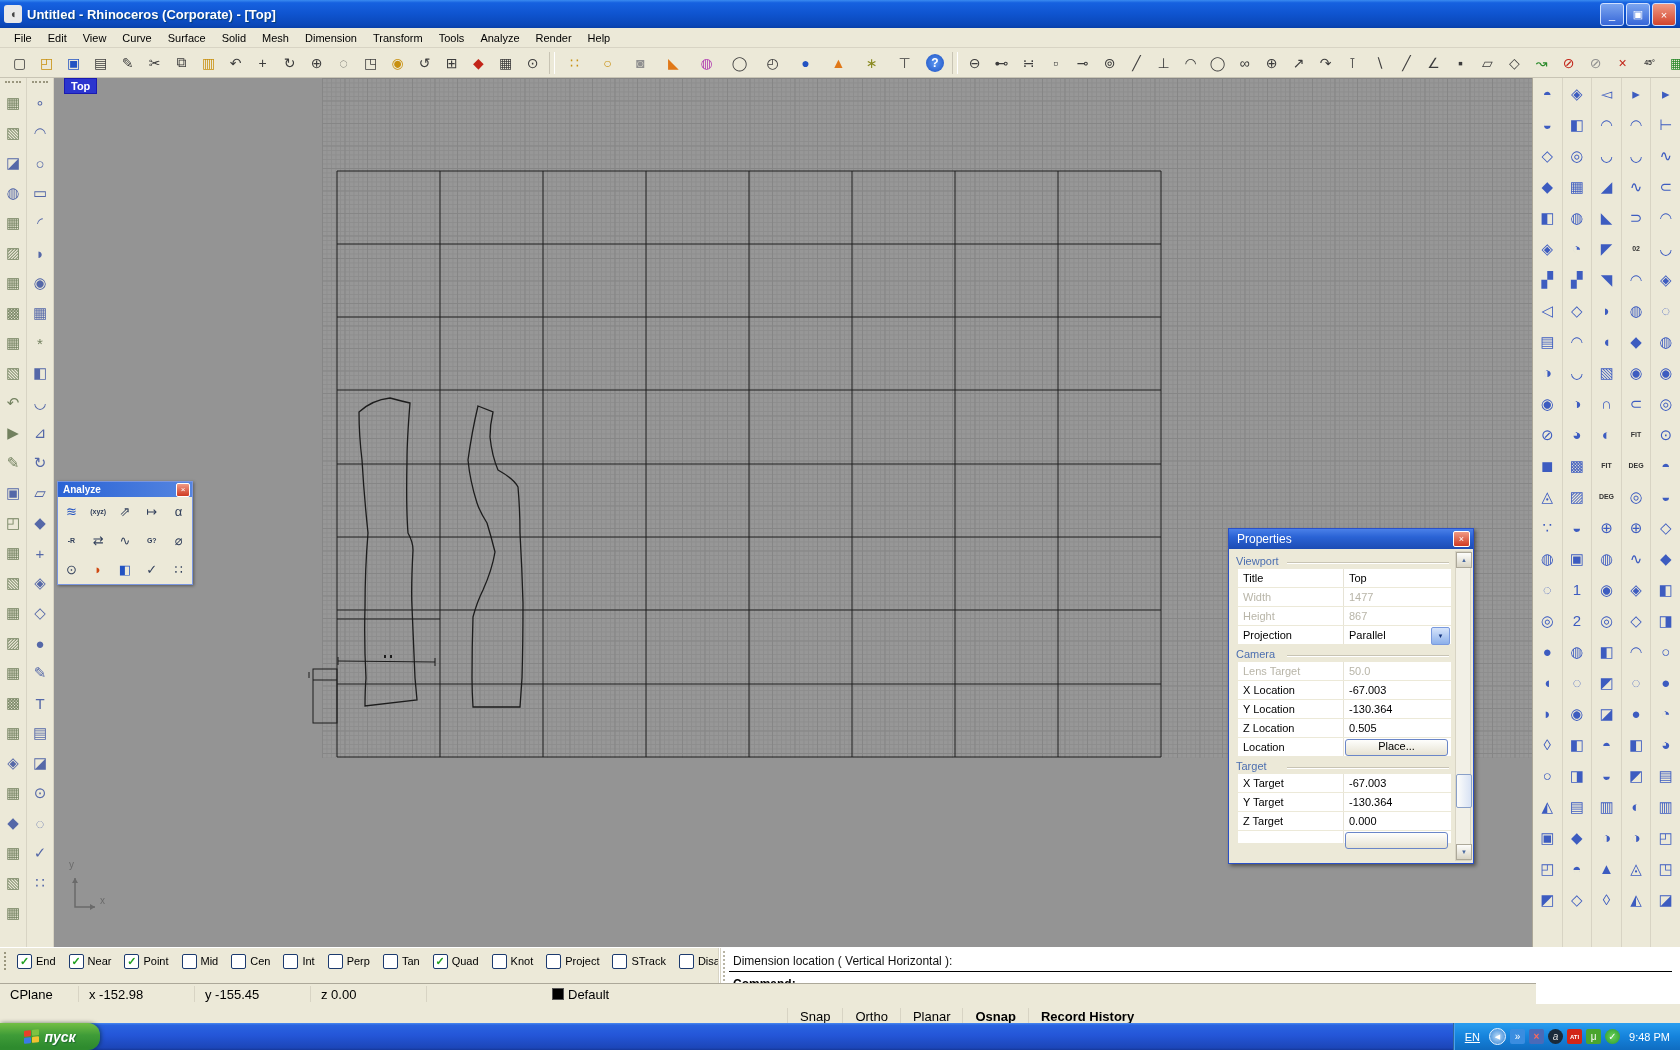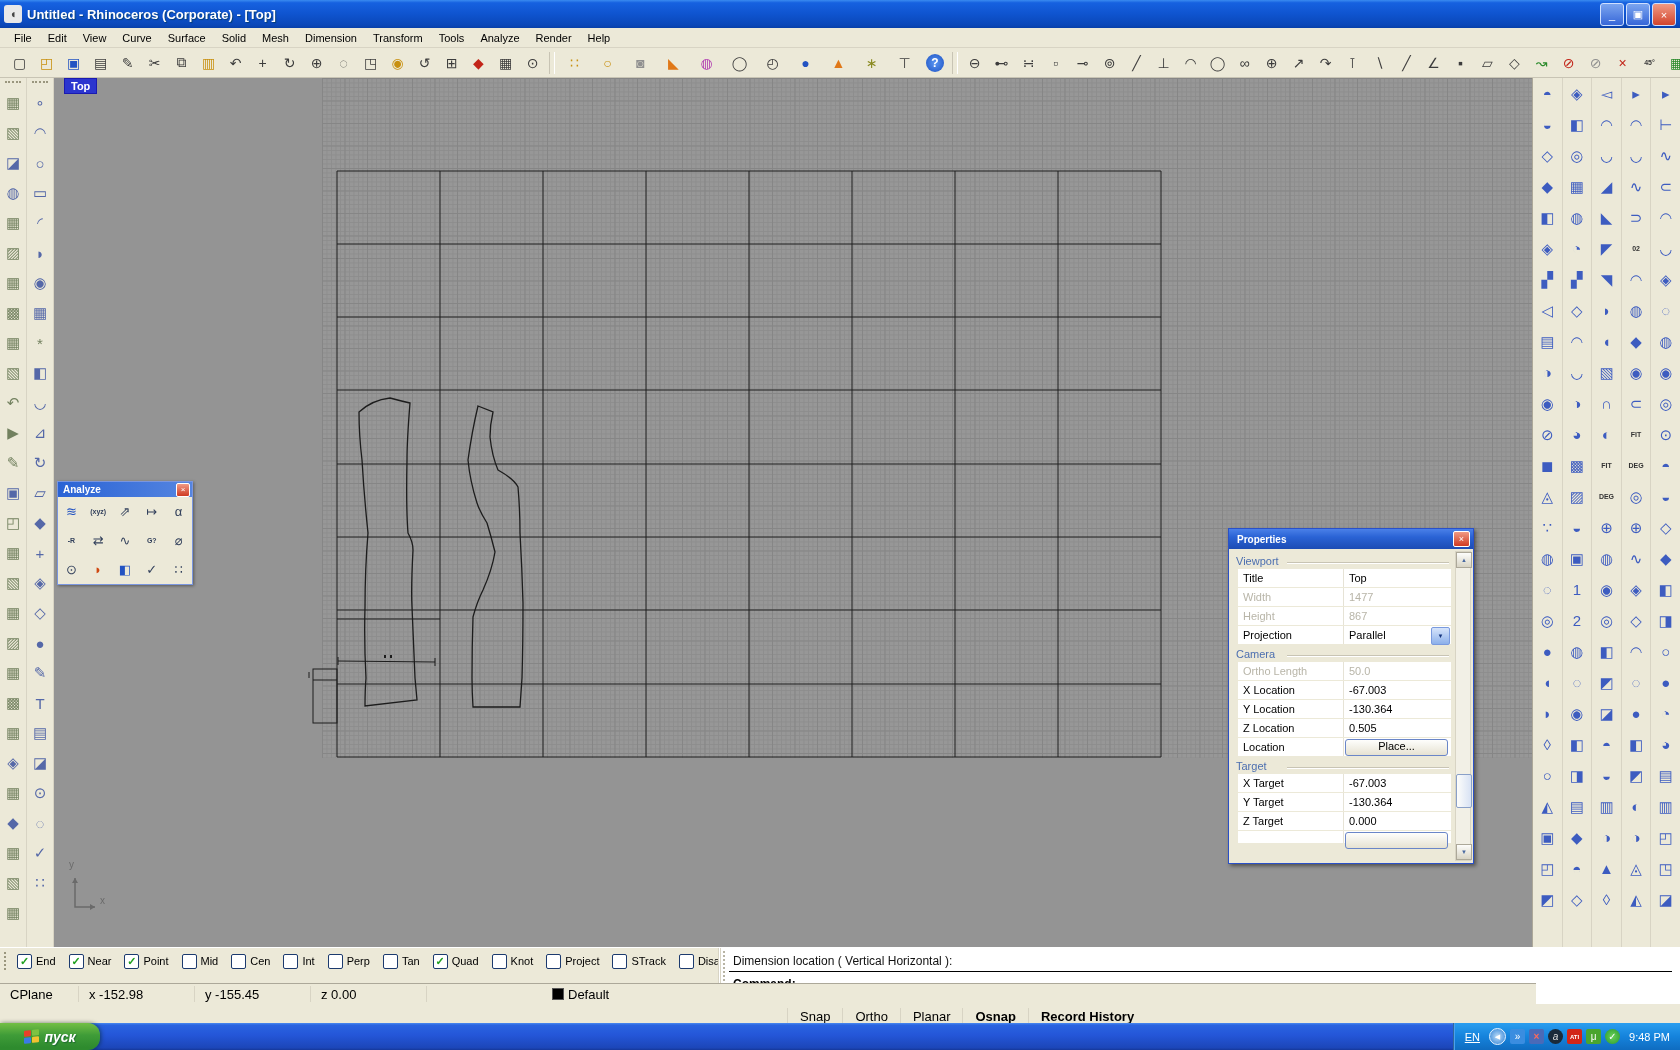--- a/index.html
+++ b/index.html
@@ -69,21 +69,21 @@
   .arow{display:flex;}
   .abtn{width:26px;height:27px;display:flex;align-items:center;justify-content:center;font-size:13px;
     color:#33415c;border:1px solid #ece9d8;}
   .abtn.sm{font-size:7px;font-weight:bold;}
   .abtn.rainbow{color:#d04810;} .abtn.blue{color:#2353c2;}
   
   #properties{position:absolute;left:1228px;top:528px;width:244px;height:334px;background:#ece9d8;
     border:1px solid #2a50c8;box-shadow:2px 2px 4px #0007;overflow:hidden;}
   #prop-title{height:20px;background:linear-gradient(180deg,#4a80e8,#2a63d5 40%,#1c4cb4);display:flex;
     align-items:center;padding:0 3px 0 8px;}
-  #prop-title .t{color:#fff;font-weight:bold;font-size:10px;flex:1;}
+  #prop-title .t{color:#fff;font-weight:normal;font-size:12px;flex:1;}
   #prop-close{width:15px;height:14px;background:linear-gradient(#f09a84,#cf3a22);border:1px solid #fff;
     border-radius:2px;color:#fff;font-size:9px;display:flex;align-items:center;justify-content:center;}
   #prop-body{position:absolute;left:0;top:20px;right:0;bottom:0;padding:3px 0 0 6px;}
   .psec-title{color:#4c6fb0;font-size:11px;padding:3px 0 2px 1px;position:relative;}
   .psec-title:after{content:"";position:absolute;left:52px;right:24px;top:11px;border-top:1px solid #fff;
     box-shadow:0 -1px 0 #c8c4b4;}
   .prows{width:213px;margin-left:3px;}
   .prow{height:19px;display:flex;background:#fff;border-bottom:1px solid #ece9d8;box-sizing:border-box;}
   .plabel{width:106px;padding:3px 0 0 5px;border-right:1px solid #e6e3d6;box-sizing:border-box;font-size:11px;}
   .pcell{flex:1;position:relative;padding:3px 0 0 5px;font-size:11px;}
@@ -827,21 +827,21 @@
                 
               </div>
             </div>
           </div>
       </div>
       <div class="psec">
         <div class="psec-title">Camera</div>
         <div class="prows">
 
         <div class="prow dis">
-              <div class="plabel">Ortho Length</div>
+              <div class="plabel">Lens Target</div>
               <div class="pcell">
                 <span class="pv">50.0</span>
                 
                 
               </div>
             </div>
             <div class="prow">
               <div class="plabel">X Location</div>
               <div class="pcell">
                 <span class="pv">-67.003</span>

